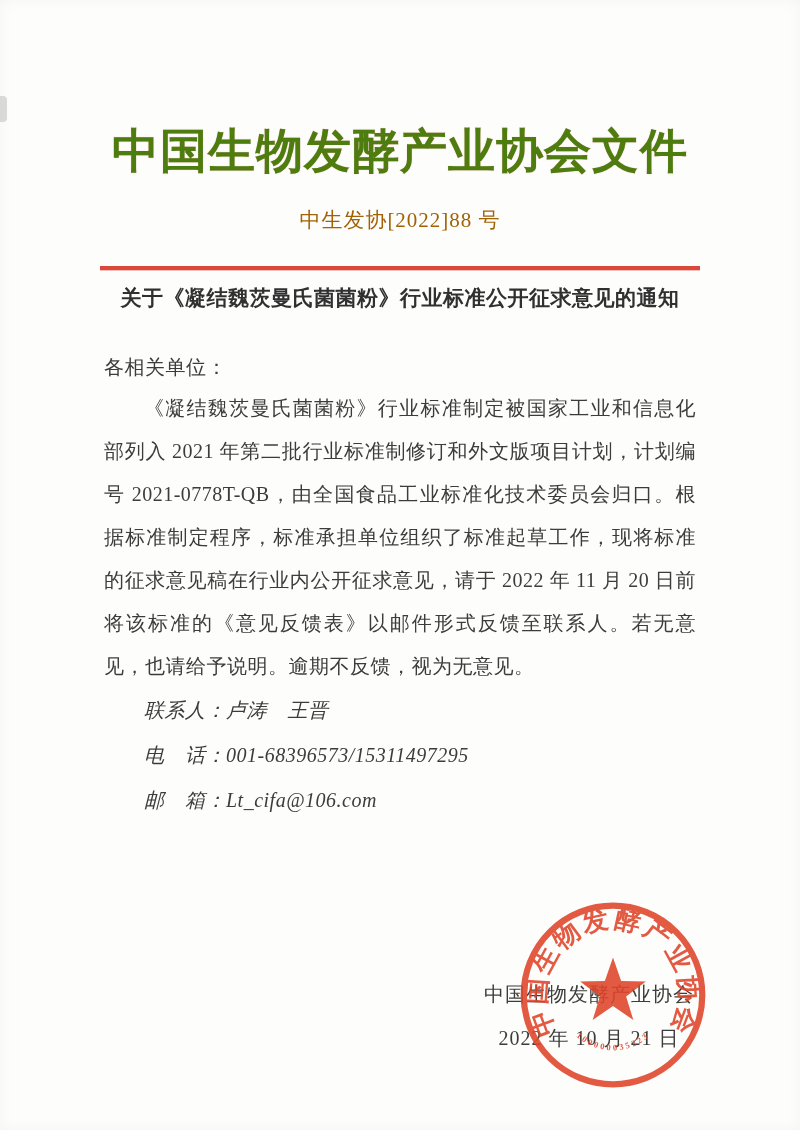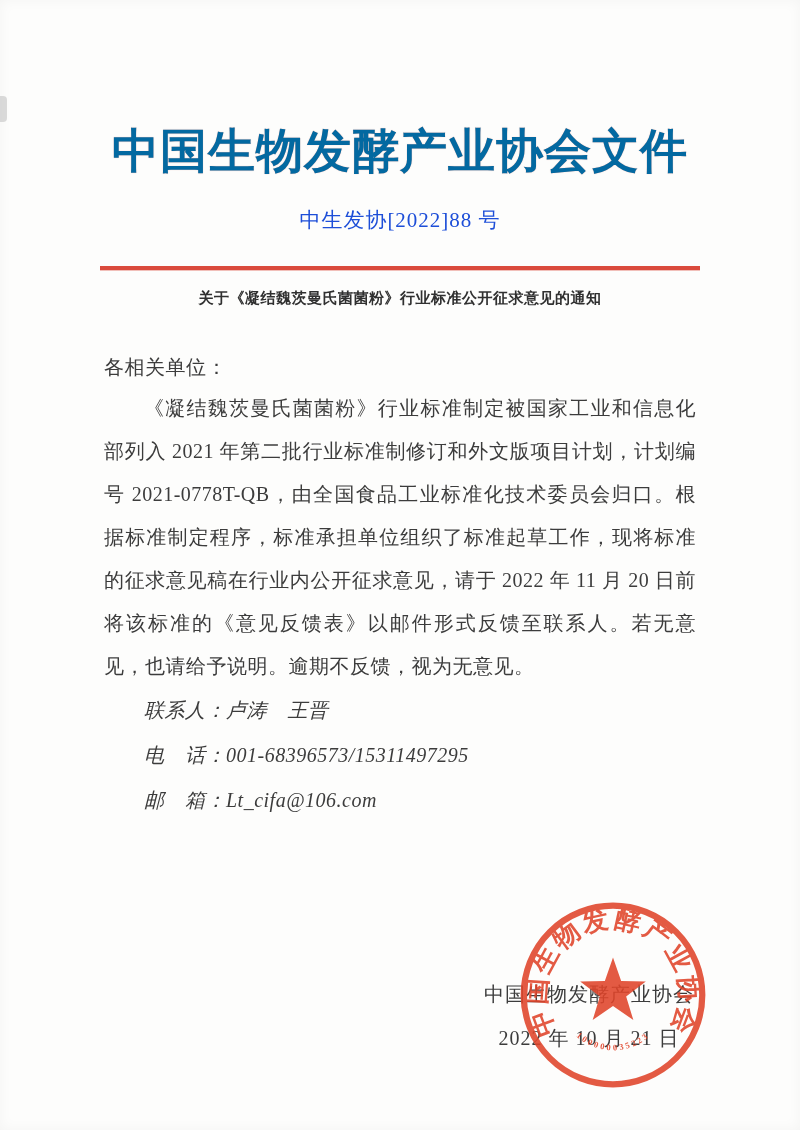--- a/index.html
+++ b/index.html
@@ -17,41 +17,41 @@
     position:absolute;left:0;top:96px;width:7px;height:26px;
     background:#bdbdbd;opacity:.55;border-radius:0 4px 4px 0;
   }
   .doc-title{
     padding-top:118px;
     text-align:center;
     font-size:47px;
     font-weight:bold;
     letter-spacing:1px;
     line-height:66px;
-    color:#0369a1;
+    color:#4d7c0f;
     text-shadow:0 0 1px rgba(226,70,46,.45);
   }
   .doc-number{
     margin-top:22px;
     text-align:center;
     font-size:21px;
-    color:#1d4ed8;
+    color:#a16207;
     line-height:28px;
     letter-spacing:1px;
   }
   .red-rule{
     width:600px;height:4px;
     margin:32px auto 0;
     background:#da4a3c;
     box-shadow:0 1px 0 rgba(218,74,60,.35);
   }
   .subject{
     margin-top:12px;
     text-align:center;
-    font-size:15px;
+    font-size:21px;
     font-weight:bold;
     color:#303030;
     line-height:33px;
     letter-spacing:.5px;
   }
   .content{
     width:592px;
     margin:0 auto;
     font-size:20px;
   }

